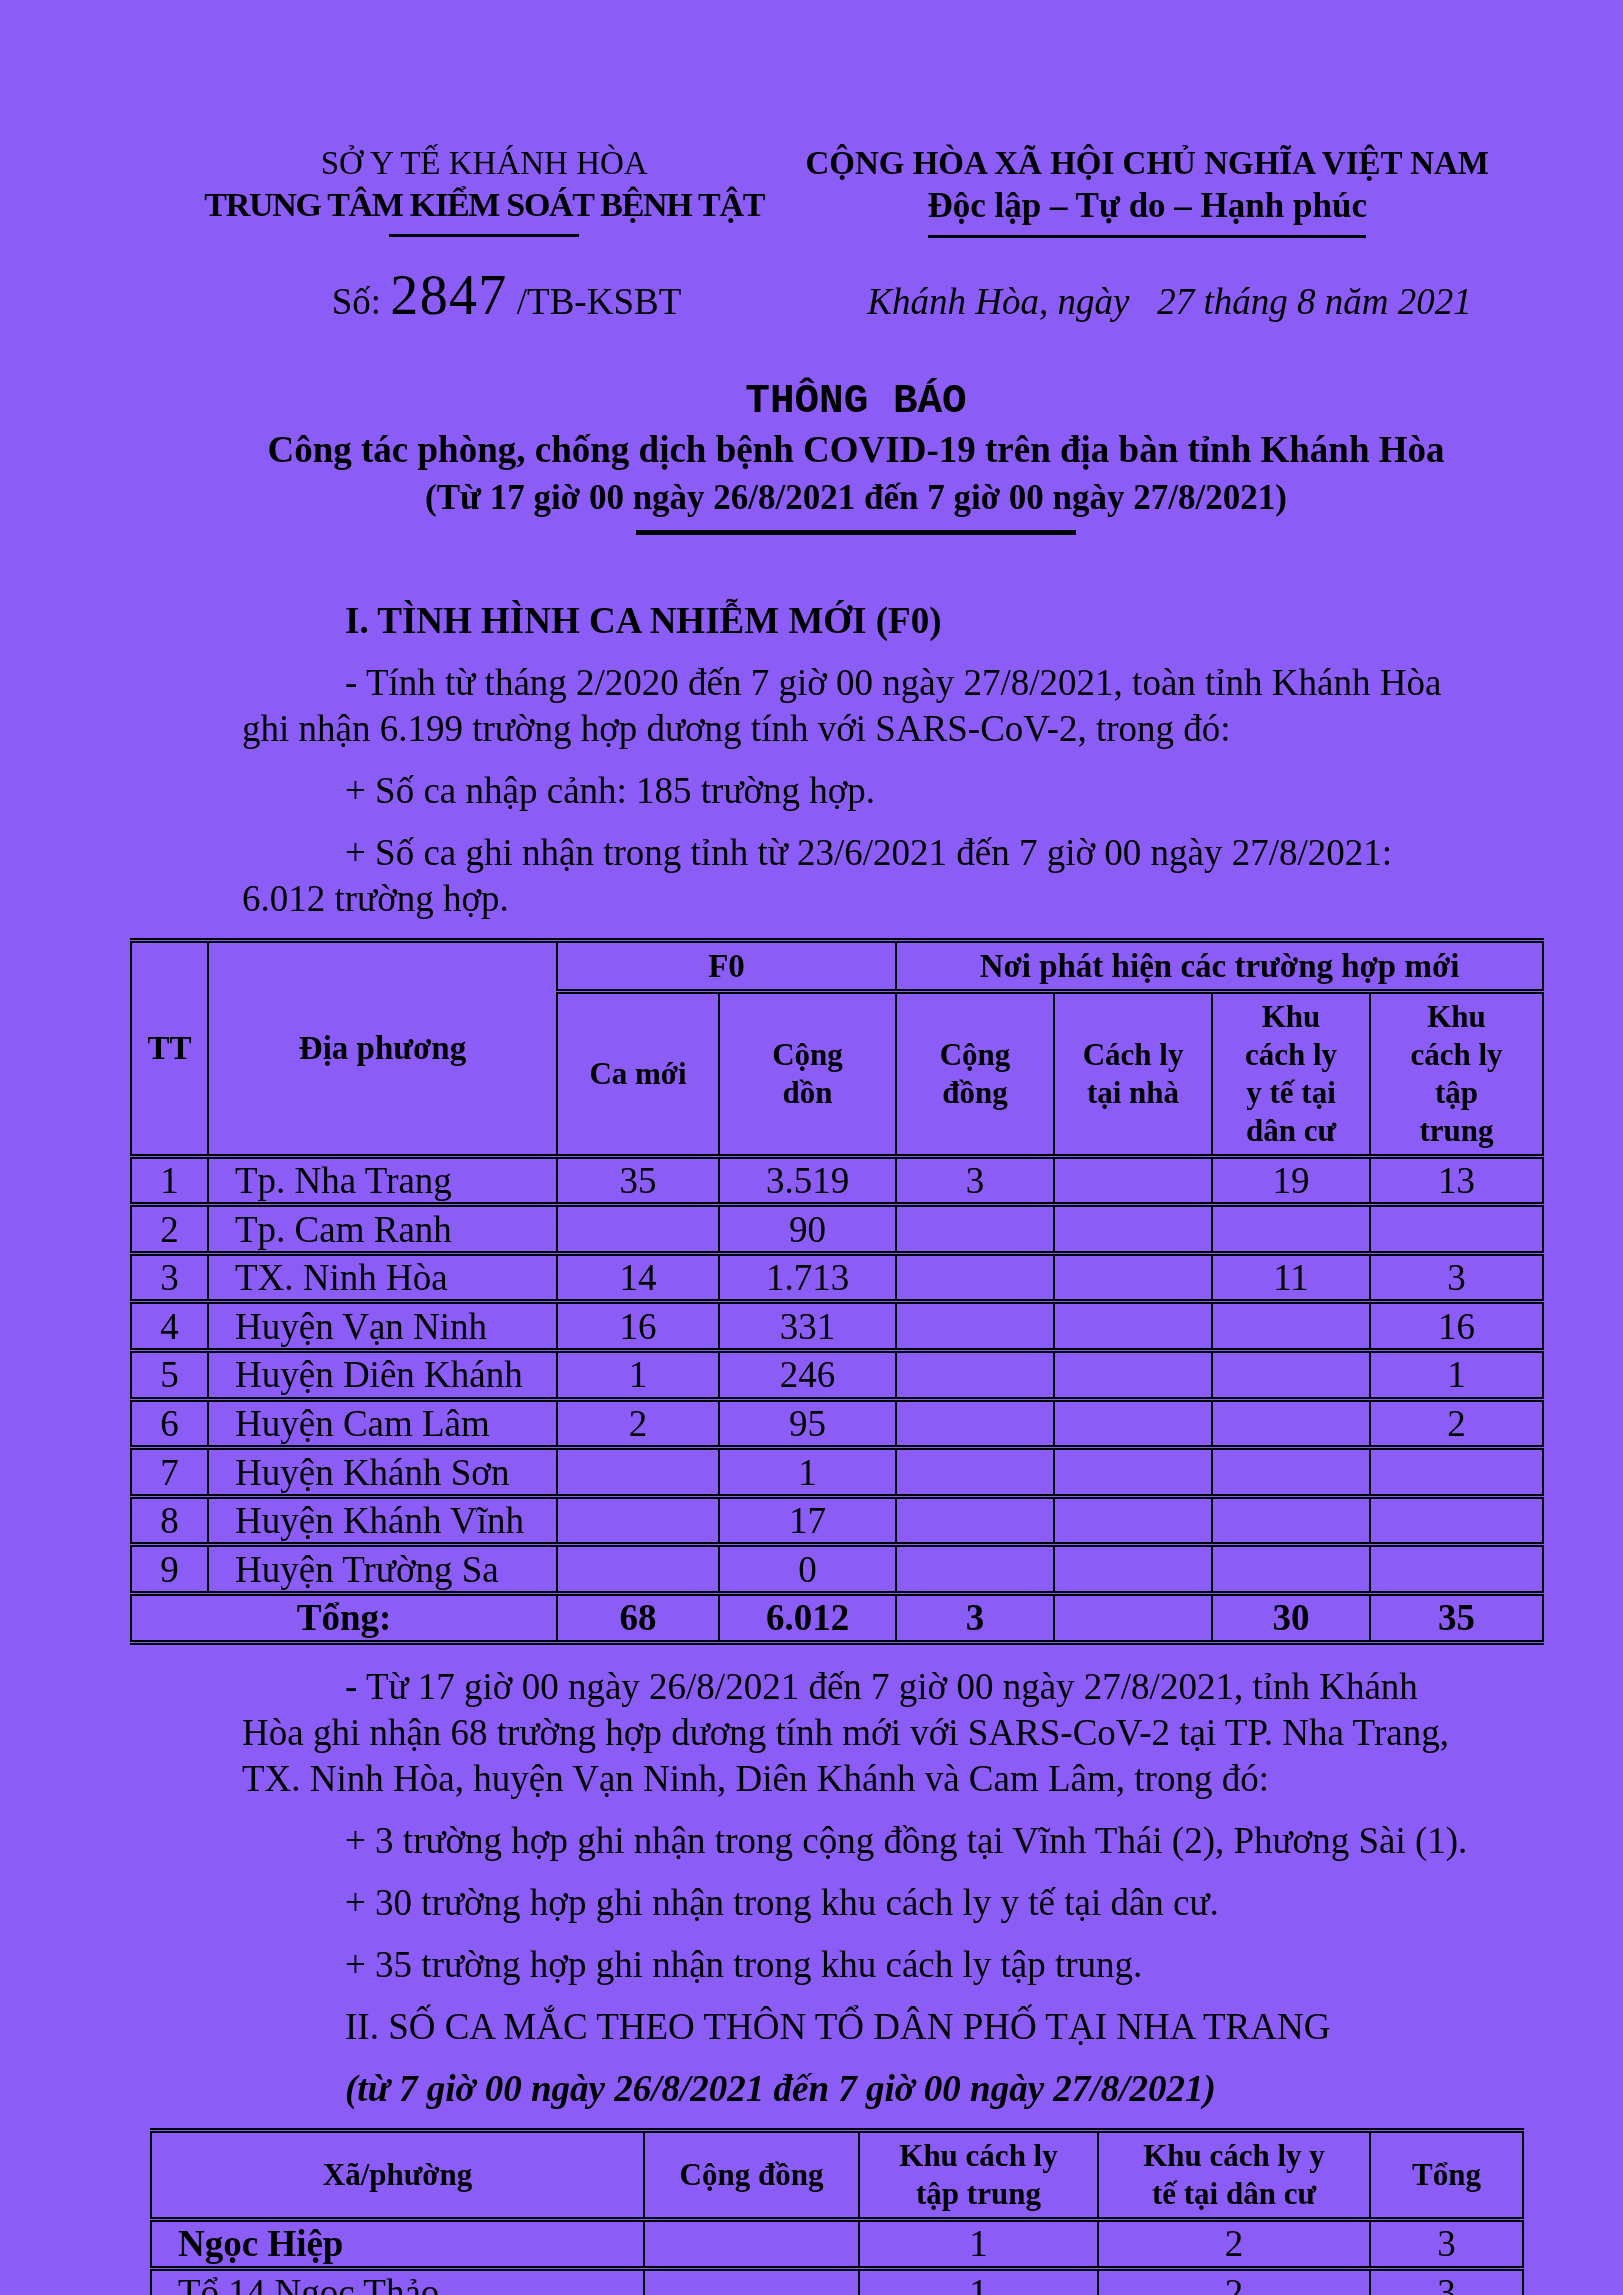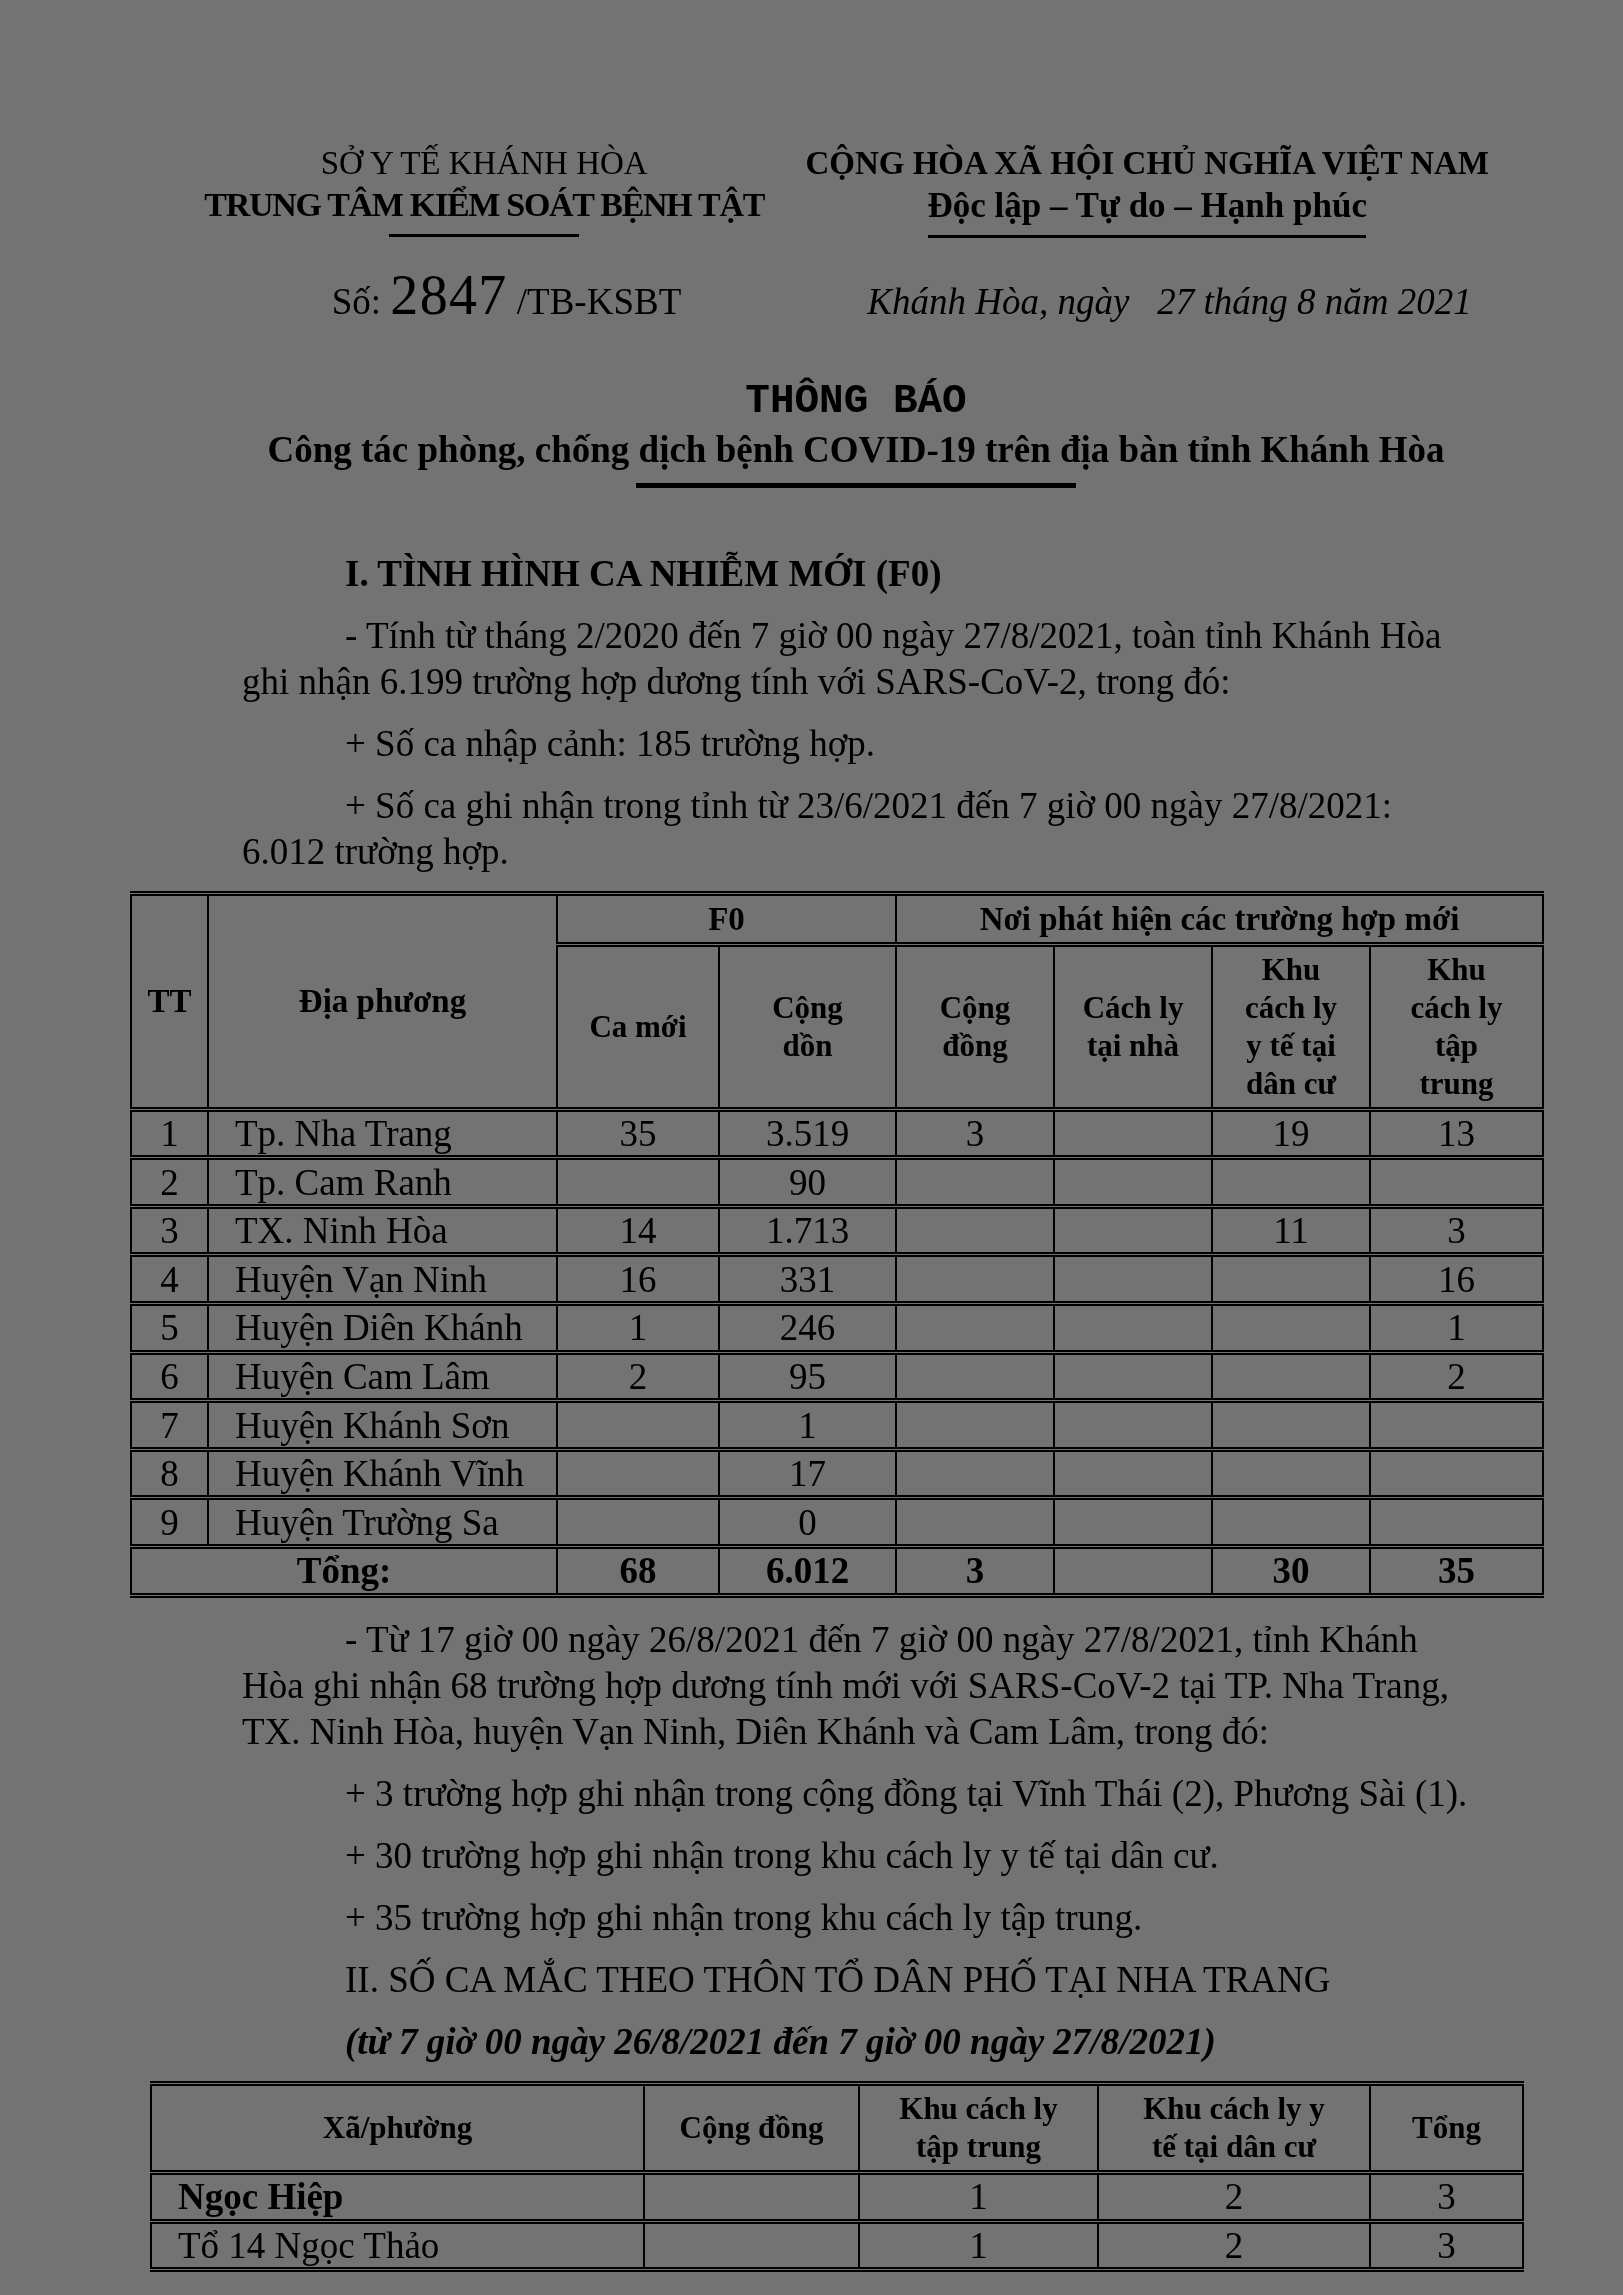--- a/index.html
+++ b/index.html
@@ -1,19 +1,19 @@
 <!DOCTYPE html>
 <html style="font-size:10.5px"><head>
 <meta charset="utf-8">
 <style>
   html,body { margin:0; padding:0; background:#888; }
   .page {
     position:relative;
     width:1623px; height:2295px;
-    background:#737373;
+    background:#8b5cf6;
     color:#000;
     font-family:"Liberation Serif","DejaVu Serif",serif;
     font-size:37px; line-height:46px;
     box-sizing:border-box;
     padding-top:143px;
     overflow:hidden;
     margin:0 auto;
   }
   
   .hdr { display:flex; margin:0 75px 0 98px; }
@@ -85,20 +85,21 @@
       <span>Số:</span>
       <span class="big-num">2847</span>
       <span>/TB-KSBT</span>
     </div>
     <div class="date-right">Khánh Hòa, ngày&nbsp;&nbsp; 27 tháng 8 năm 2021</div>
   </div>
 
   <div class="title-block">
     <div class="t1">THÔNG BÁO</div>
     <div class="t2">Công tác phòng, chống dịch bệnh COVID-19 trên địa bàn tỉnh Khánh Hòa</div>
+    <div class="t3">(Từ 17 giờ 00 ngày 26/8/2021 đến 7 giờ 00 ngày 27/8/2021)</div>
     <div class="rule rule-title"></div>
   </div>
 
   <div class="body">
 
     <p class="hd">I. TÌNH HÌNH CA NHIỄM MỚI (F0)</p>
     <p class="para">- Tính từ tháng 2/2020 đến 7 giờ 00 ngày 27/8/2021, toàn tỉnh Khánh Hòa
 ghi nhận 6.199 trường hợp dương tính với SARS-CoV-2, trong đó:</p>
     <p class="para">+ Số ca nhập cảnh: 185 trường hợp.</p>
     <p class="para">+ Số ca ghi nhận trong tỉnh từ 23/6/2021 đến 7 giờ 00 ngày 27/8/2021:

